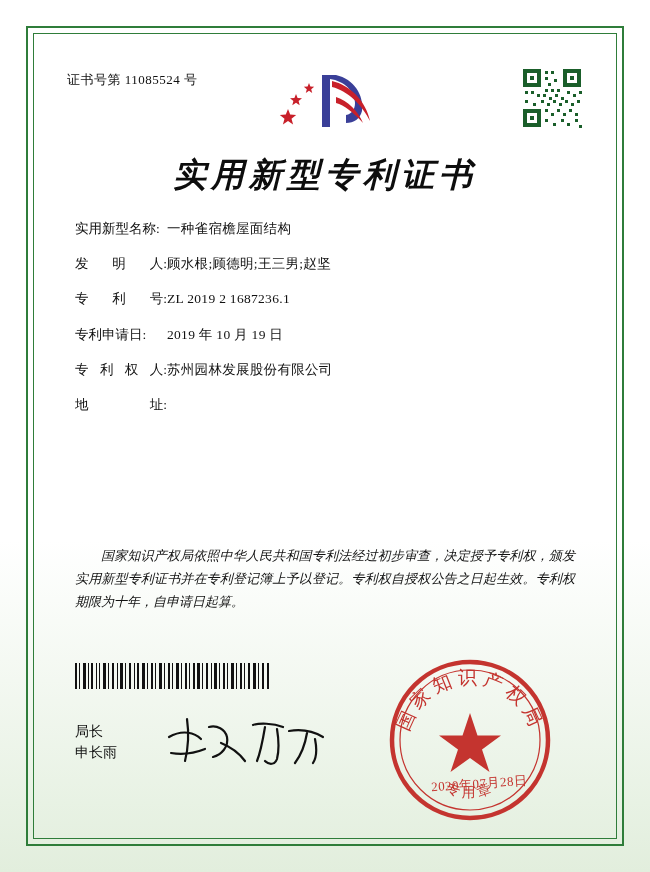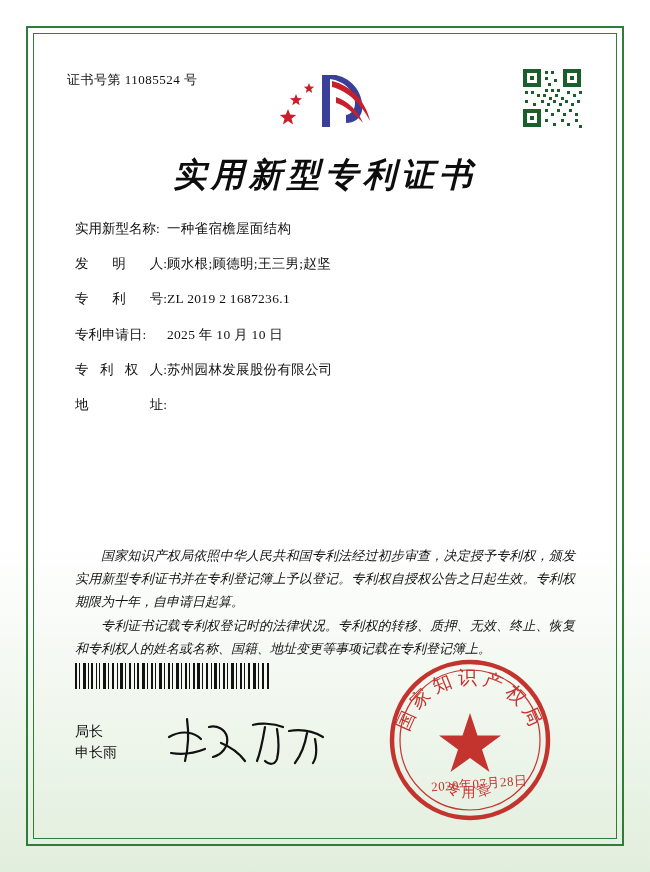--- a/index.html
+++ b/index.html
@@ -303,21 +303,21 @@
         <div class="field-label spread">
           <span>专</span>
           <span>利</span>
           <span>号:</span>
         </div>
         <div class="field-value">ZL 2019 2 1687236.1</div>
       </div>
 
       <div class="field-row">
         <div class="field-label">专利申请日:</div>
-        <div class="field-value">2025 年 10 月 10 日</div>
+        <div class="field-value">2019 年 10 月 19 日</div>
       </div>
 
       <div class="field-row">
         <div class="field-label spread">
           <span>专</span>
           <span>利</span>
           <span>权</span>
           <span>人:</span>
         </div>
         <div class="field-value">苏州园林发展股份有限公司</div>
@@ -328,21 +328,20 @@
           <span>地</span>
           <span>址:</span>
         </div>
       </div>
 
 
     </div>
 
     <div class="paras">
       <p>国家知识产权局依照中华人民共和国专利法经过初步审查，决定授予专利权，颁发实用新型专利证书并在专利登记簿上予以登记。专利权自授权公告之日起生效。专利权期限为十年，自申请日起算。</p>
-      <p>专利证书记载专利权登记时的法律状况。专利权的转移、质押、无效、终止、恢复和专利权人的姓名或名称、国籍、地址变更等事项记载在专利登记簿上。</p>
     </div>
 
     <div class="barcode">
       <svg viewBox="0 0 196 26" width="196" height="26" preserveAspectRatio="none">
         <rect width="196" height="26" fill="transparent"></rect>
         <g fill="#111">
           <rect x="0" y="0" width="2" height="26"></rect>
             <rect x="4" y="0" width="1" height="26"></rect>
           <rect x="8" y="0" width="3" height="26"></rect>
             <rect x="13" y="0" width="1" height="26"></rect>

